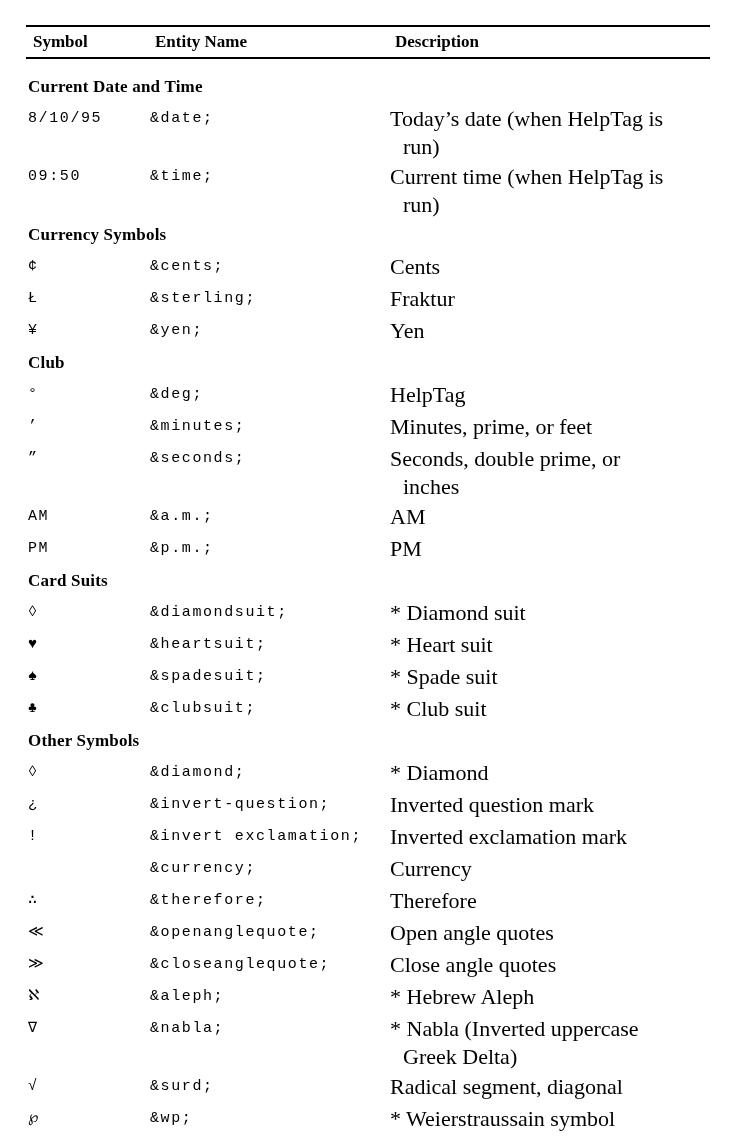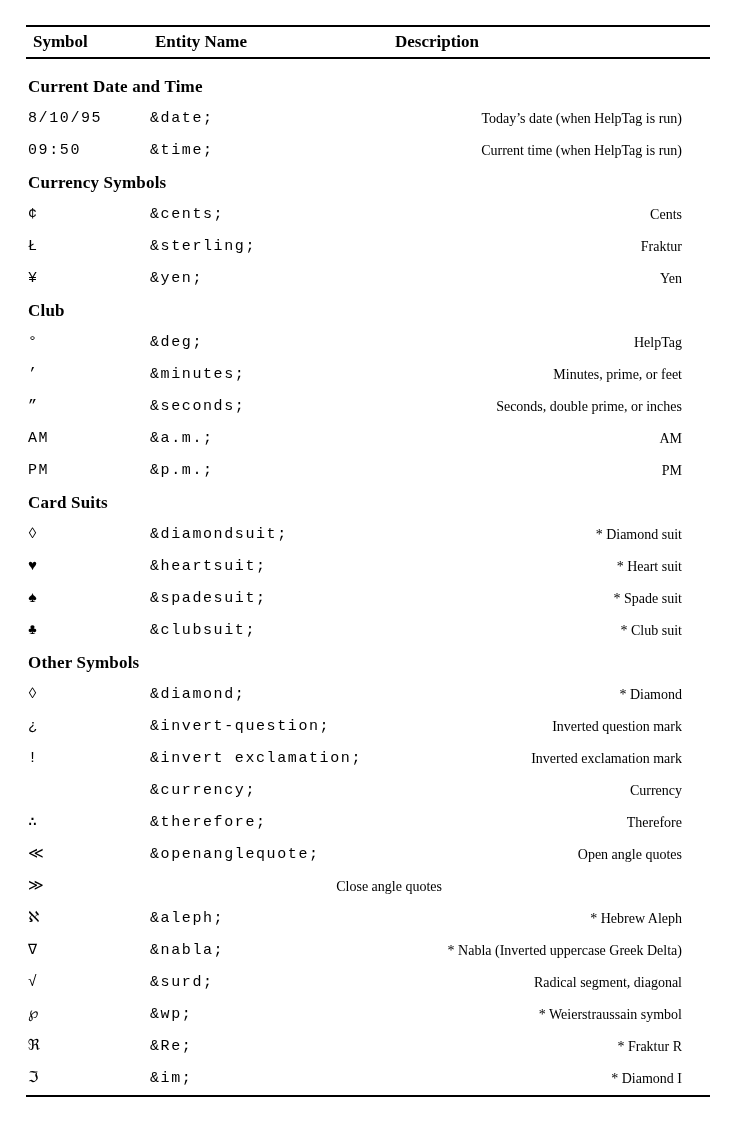--- a/index.html
+++ b/index.html
@@ -25,24 +25,23 @@
     padding-left:28px;font-weight:bold;font-size:17px;
     height:32px;line-height:32px;letter-spacing:0.2px;
   }
   .row{display:flex;align-items:flex-start;min-height:32px;padding-left:28px;}
   .mono{
     font-family:"Liberation Mono","DejaVu Sans Mono","DejaVu Sans",monospace;
     font-size:15px;letter-spacing:1.6px;line-height:32px;
     white-space:pre;
   }
   .desc-cell{
-    font-size:14px;line-height:28px;
+    font-size:22px;line-height:28px;
     padding:2px 0 0 13px;text-indent:-13px;
     box-sizing:border-box;
-    text-align:right;
   }
 </style>
 </head>
 <body>
 
 <div class="page">
   <div class="rule top"></div>
 
   <div class="header-row">
     <span class="c1">Symbol</span>
@@ -153,20 +152,21 @@
         <span class="c2 mono">&amp;therefore;</span>
         <span class="c3 desc-cell">Therefore</span>
       </div>
       <div class="row">
         <span class="c1 mono">≪</span>
         <span class="c2 mono">&amp;openanglequote;</span>
         <span class="c3 desc-cell">Open angle quotes</span>
       </div>
       <div class="row">
         <span class="c1 mono">≫</span>
+        <span class="c2 mono">&amp;closeanglequote;</span>
         <span class="c3 desc-cell">Close angle quotes</span>
       </div>
       <div class="row">
         <span class="c1 mono">ℵ</span>
         <span class="c2 mono">&amp;aleph;</span>
         <span class="c3 desc-cell">* Hebrew Aleph</span>
       </div>
       <div class="row">
         <span class="c1 mono">∇</span>
         <span class="c2 mono">&amp;nabla;</span>

